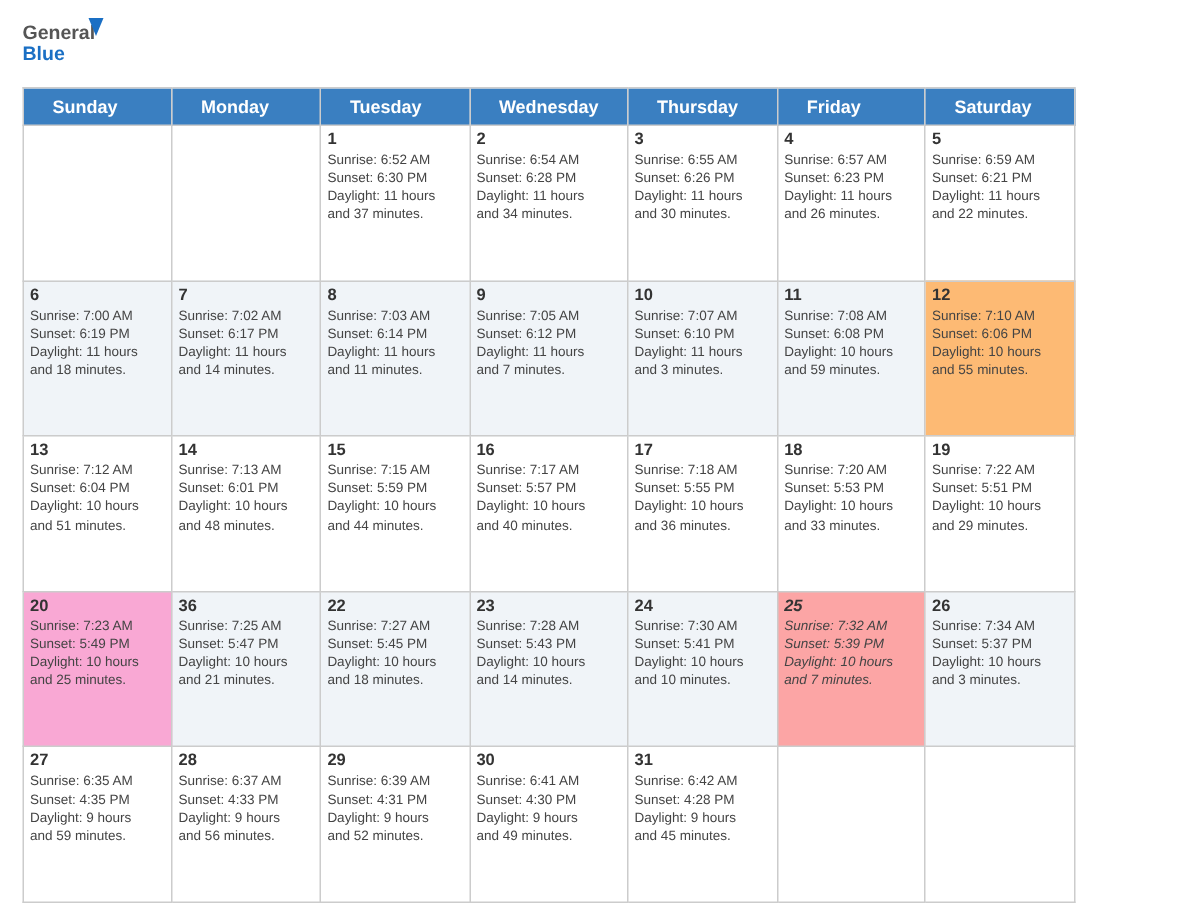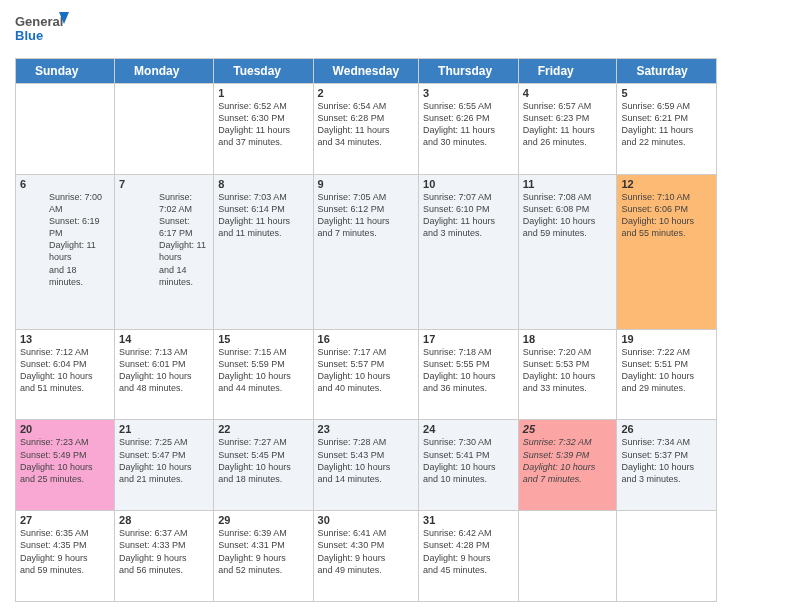--- a/index.html
+++ b/index.html
@@ -151,28 +151,28 @@
             <span class="day-number">5</span>
             <div class="day-info" style="white-space: pre-line;">Sunrise: 6:59 AM
 Sunset: 6:21 PM
 Daylight: 11 hours
 and 22 minutes.</div>
           </td>
         </tr>
         <tr>
           <td style="background-color: rgb(240, 244, 248);">
             <span class="day-number">6</span>
-            <div class="day-info" style="white-space: pre-line; margin-left: 29px;">Sunrise: 7:00 AM
+            <div class="day-info" style="white-space: pre-line;">Sunrise: 7:00 AM
 Sunset: 6:19 PM
 Daylight: 11 hours
 and 18 minutes.</div>
           </td>
           <td style="background-color: rgb(240, 244, 248);">
             <span class="day-number">7</span>
-            <div class="day-info" style="white-space: pre-line; margin-left: 40px;">Sunrise: 7:02 AM
+            <div class="day-info" style="white-space: pre-line;">Sunrise: 7:02 AM
 Sunset: 6:17 PM
 Daylight: 11 hours
 and 14 minutes.</div>
           </td>
           <td style="background-color: rgb(240, 244, 248);">
             <span class="day-number">8</span>
             <div class="day-info" style="white-space: pre-line;">Sunrise: 7:03 AM
 Sunset: 6:14 PM
 Daylight: 11 hours
 and 11 minutes.</div>
@@ -259,21 +259,21 @@
         </tr>
         <tr>
           <td style="background-color: #f9a8d4;">
             <span class="day-number">20</span>
             <div class="day-info" style="white-space: pre-line;">Sunrise: 7:23 AM
 Sunset: 5:49 PM
 Daylight: 10 hours
 and 25 minutes.</div>
           </td>
           <td style="background-color: rgb(240, 244, 248);">
-            <span class="day-number">21</span>
+            <span class="day-number">36</span>
             <div class="day-info" style="white-space: pre-line;">Sunrise: 7:25 AM
 Sunset: 5:47 PM
 Daylight: 10 hours
 and 21 minutes.</div>
           </td>
           <td style="background-color: rgb(240, 244, 248); margin-left: 31px;">
             <span class="day-number">22</span>
             <div class="day-info" style="white-space: pre-line;">Sunrise: 7:27 AM
 Sunset: 5:45 PM
 Daylight: 10 hours

